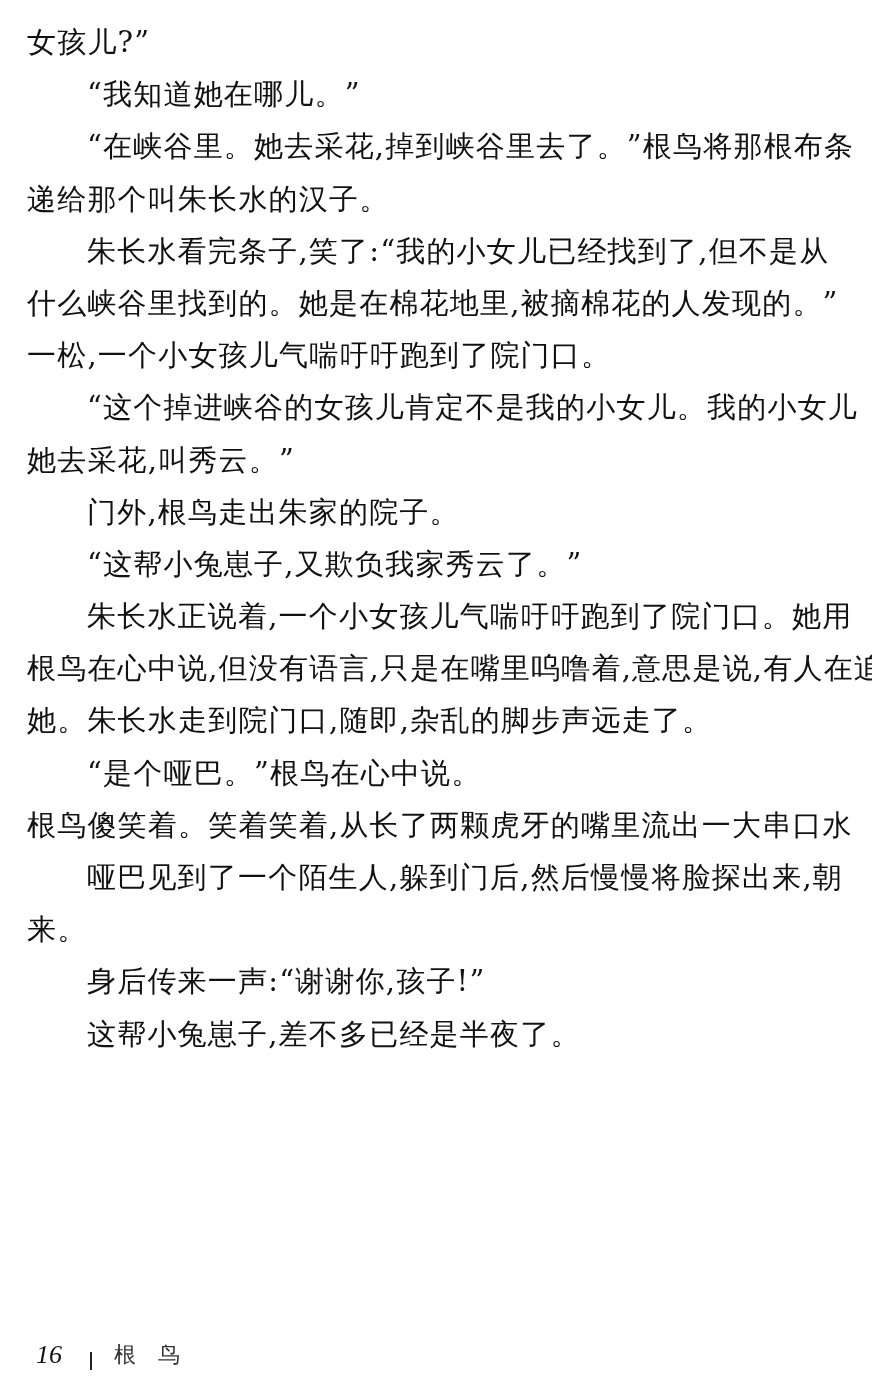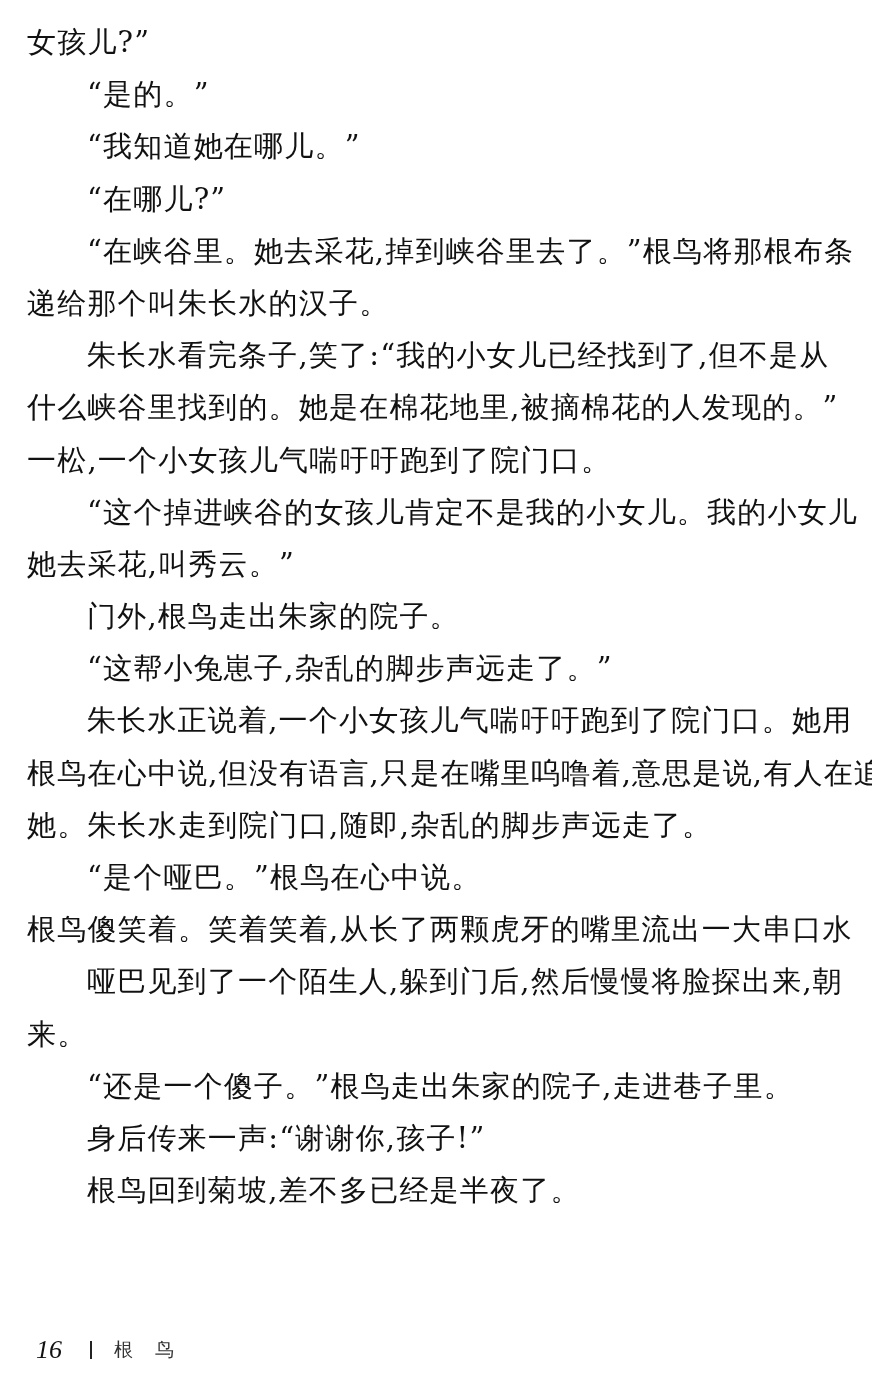--- a/index.html
+++ b/index.html
@@ -31,69 +31,66 @@
     }
     .indent {
       padding-left: 60px;
     }
     .footer {
       position: absolute;
       left: 36px;
       top: 1330px;
       height: 40px;
       display: flex;
-      align-items: center;
+      align-items: flex-end;
     }
     .page-number {
       font-family: "Liberation Serif", "DejaVu Serif", serif;
       font-style: italic;
       font-size: 26px;
       color: #111;
       width: 50px;
     }
     .footer-divider {
       width: 2px;
       height: 18px;
       background: #222;
       margin-left: 4px;
       margin-right: 22px;
     }
     .book-title {
       font-family: "DejaVu Sans", "Liberation Sans", sans-serif;
-      font-size: 19px;
+      font-size: 22px;
       letter-spacing: 22px;
       color: #333;
     }
   </style>
 </head>
 <body>
 
 <div class="page-body">
   <span class="line">女孩儿?”</span>
-  <span class="line indent">“是的。”</span>
   <span class="line indent">“我知道她在哪儿。”</span>
-  <span class="line indent">“在哪儿?”</span>
   <span class="line indent">“在峡谷里。她去采花,掉到峡谷里去了。”根鸟将那根布条</span>
   <span class="line">递给那个叫朱长水的汉子。</span>
   <span class="line indent">朱长水看完条子,笑了:“我的小女儿已经找到了,但不是从</span>
   <span class="line">什么峡谷里找到的。她是在棉花地里,被摘棉花的人发现的。”</span>
   <span class="line">一松,一个小女孩儿气喘吁吁跑到了院门口。</span>
   <span class="line indent">“这个掉进峡谷的女孩儿肯定不是我的小女儿。我的小女儿</span>
   <span class="line">她去采花,叫秀云。”</span>
   <span class="line indent">门外,根鸟走出朱家的院子。</span>
-  <span class="line indent">“这帮小兔崽子,杂乱的脚步声远走了。”</span>
+  <span class="line indent">“这帮小兔崽子,又欺负我家秀云了。”</span>
   <span class="line indent">朱长水正说着,一个小女孩儿气喘吁吁跑到了院门口。她用</span>
   <span class="line">根鸟在心中说,但没有语言,只是在嘴里呜噜着,意思是说,有人在追</span>
   <span class="line">她。朱长水走到院门口,随即,杂乱的脚步声远走了。</span>
   <span class="line indent">“是个哑巴。”根鸟在心中说。</span>
   <span class="line">根鸟傻笑着。笑着笑着,从长了两颗虎牙的嘴里流出一大串口水</span>
   <span class="line indent">哑巴见到了一个陌生人,躲到门后,然后慢慢将脸探出来,朝</span>
   <span class="line">来。</span>
-  <span class="line indent">“还是一个傻子。”根鸟走出朱家的院子,走进巷子里。</span>
   <span class="line indent">身后传来一声:“谢谢你,孩子!”</span>
-  <span class="line indent">根鸟回到菊坡,差不多已经是半夜了。</span>
+  <span class="line indent">这帮小兔崽子,差不多已经是半夜了。</span>
 </div>
 
 <div class="footer">
   <span class="page-number">16</span>
   <span class="footer-divider"></span>
   <span class="book-title">根鸟</span>
 </div>
 
 </body></html>

